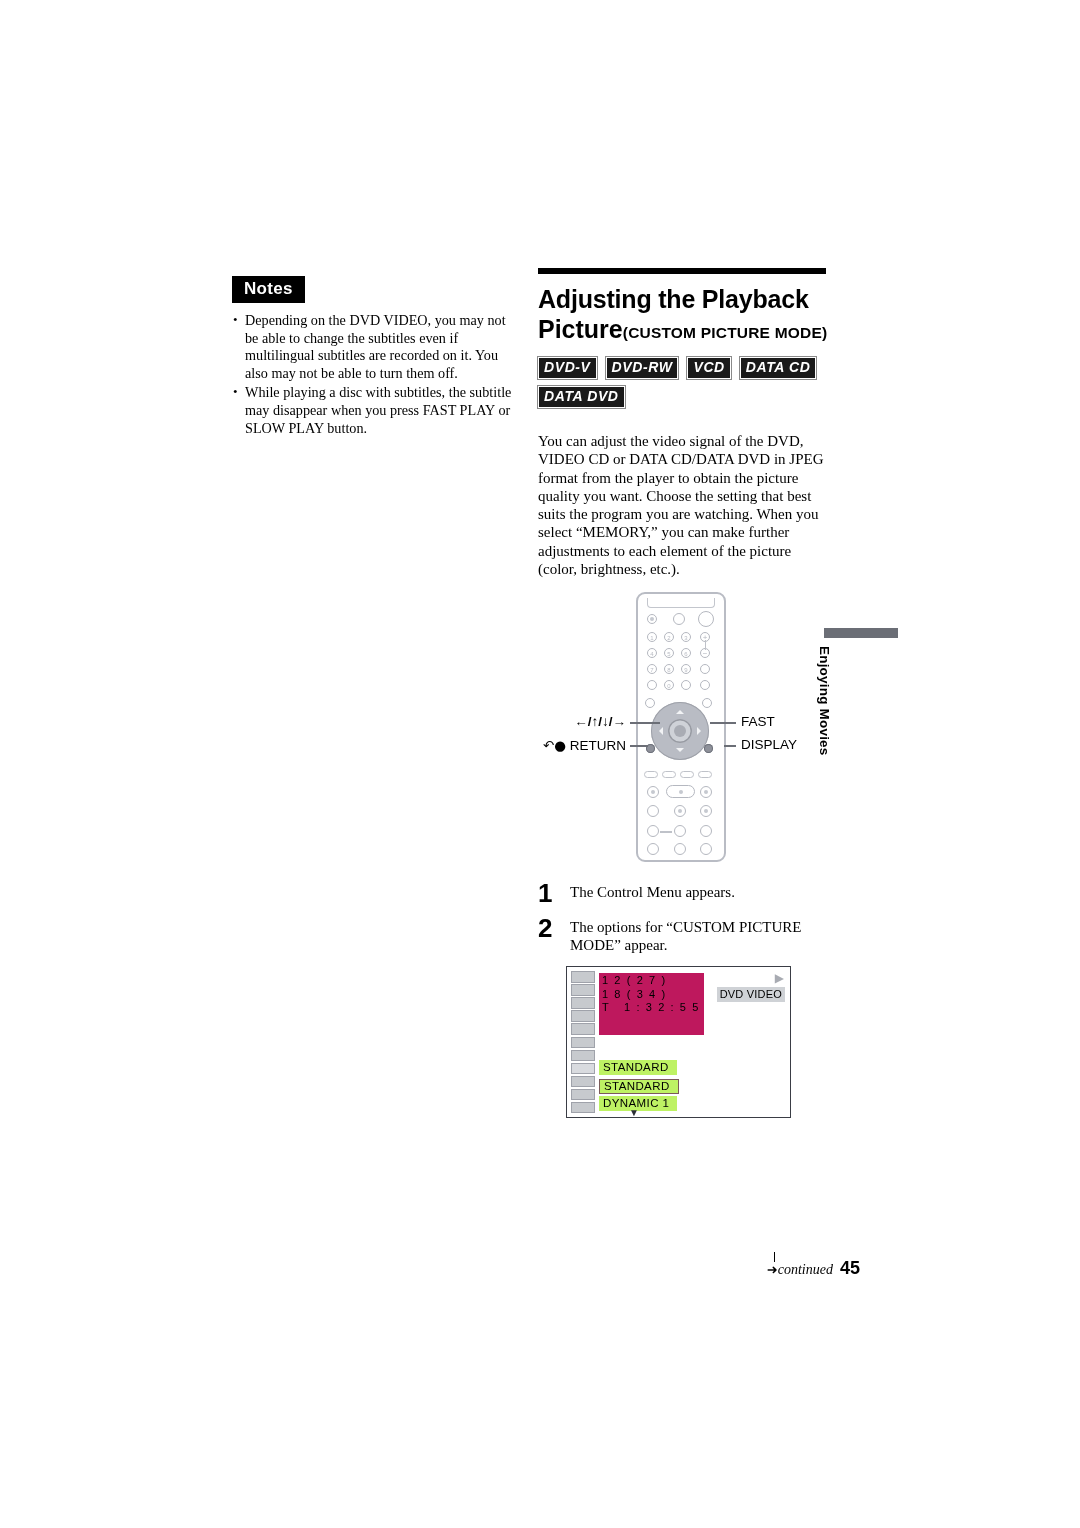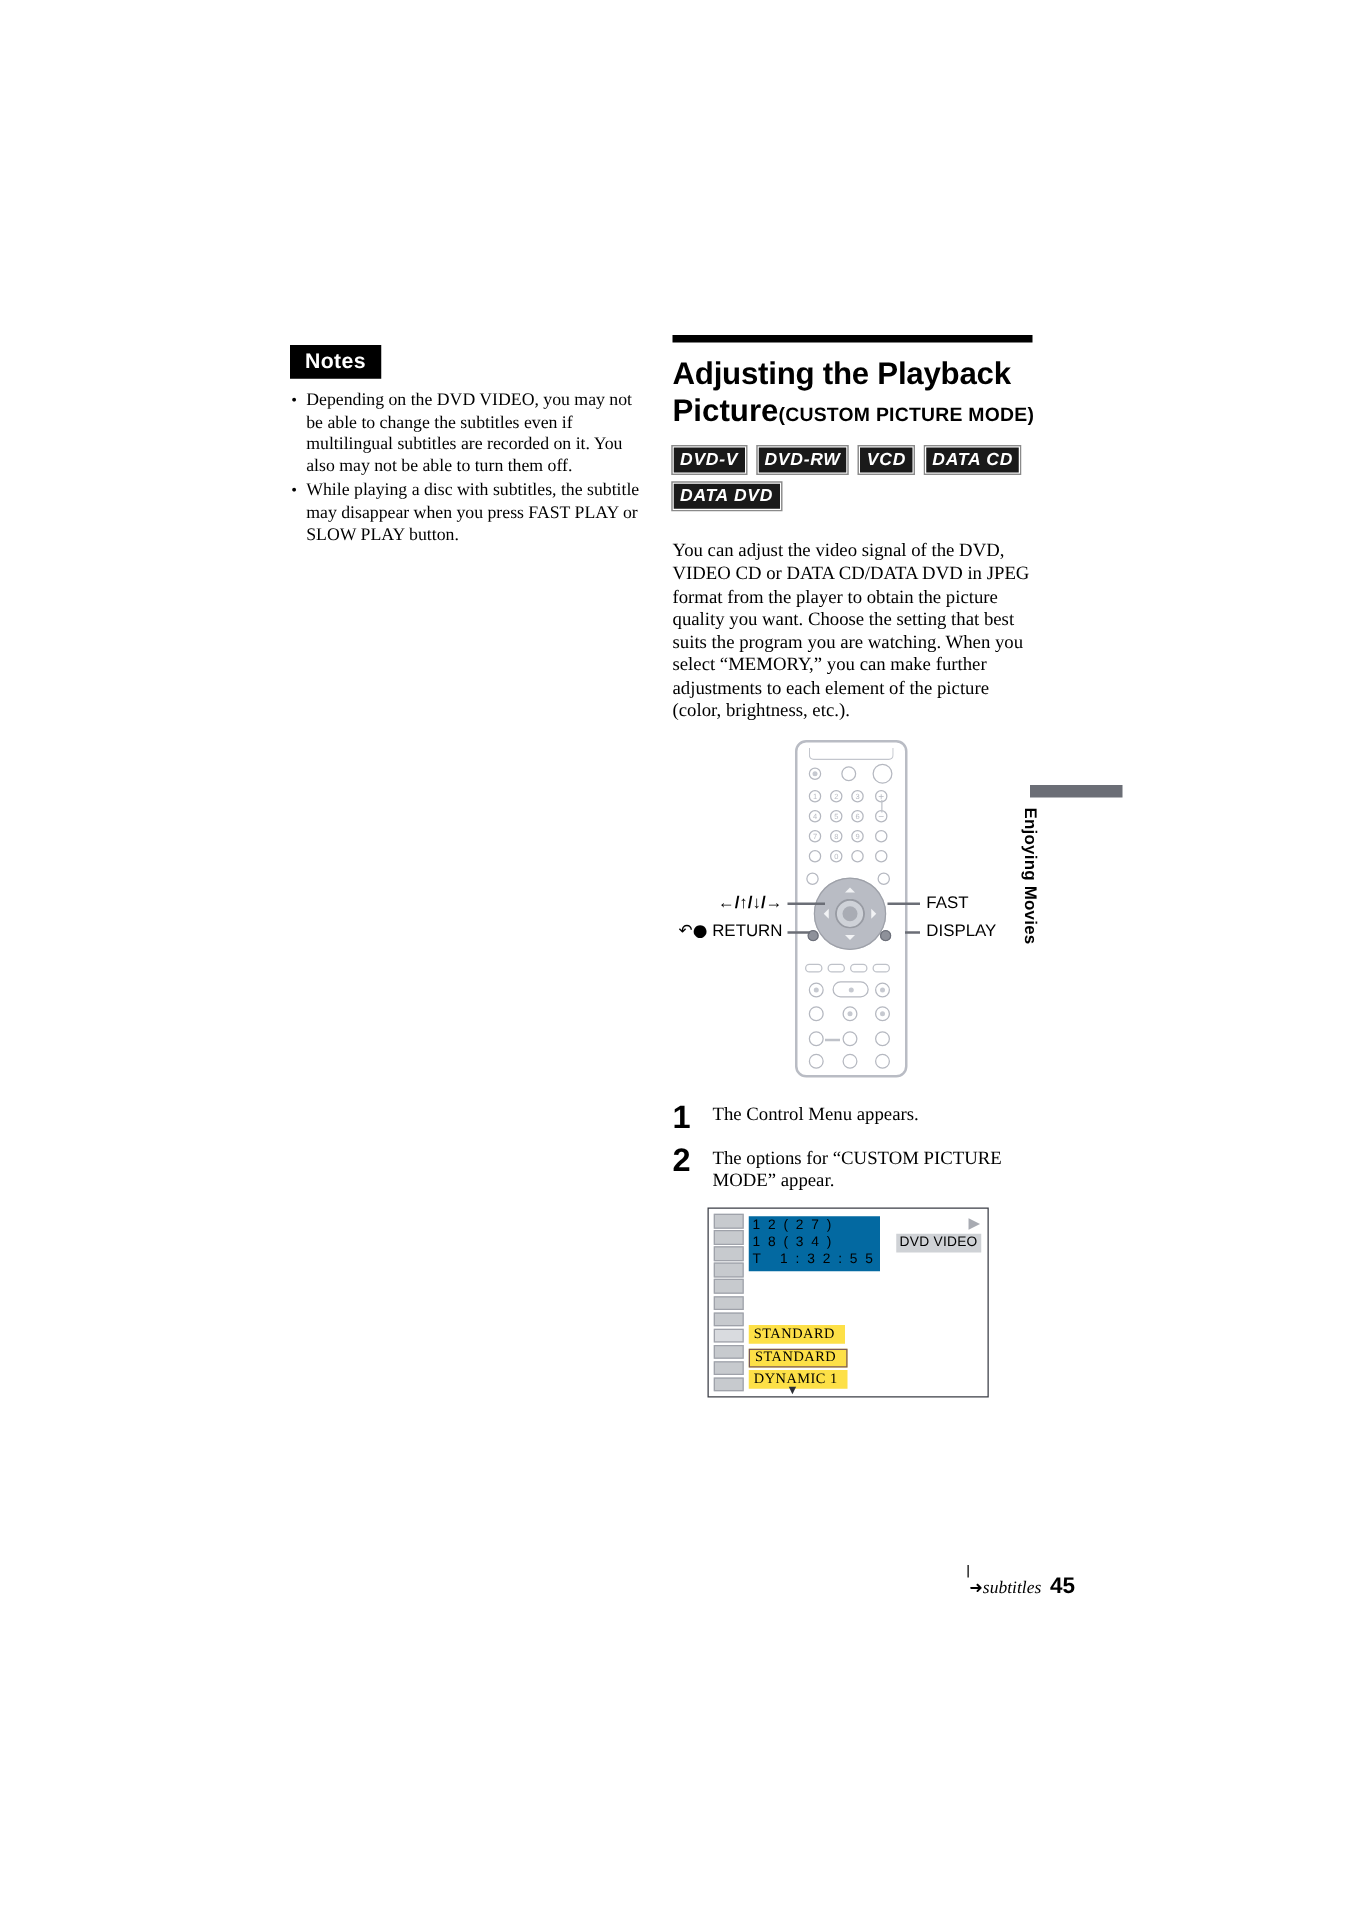--- a/index.html
+++ b/index.html
@@ -356,26 +356,26 @@
     flex: 1;
     background: #c7cace;
     border: 1px solid #9fa2aa;
     box-sizing: border-box;
   }
   .osd-cell.hi { background: #d9dbdf; }
   .osd-info {
     position: absolute;
     left: 32px;
     top: 6px;
-    background: #0369a1;
+    background: #be185d;
     font-family: "Liberation Sans", sans-serif;
     font-size: 11px;
     line-height: 13.5px;
     letter-spacing: 1.6px;
-    padding: 1px 4px 2px 3px;
+    padding: 1px 4px 20px 3px;
     white-space: pre;
   }
   .osd-disc {
     position: absolute;
     right: 5px;
     top: 6px;
     text-align: right;
   }
   .osd-play {
     font-size: 12px;
@@ -387,22 +387,22 @@
     background: #cfd2d6;
     font-family: "Liberation Sans", sans-serif;
     font-size: 11px;
     padding: 1px 3px 2px 3px;
     display: inline-block;
     letter-spacing: .2px;
   }
   .osd-opt {
     position: absolute;
     left: 32px;
-    background: #fde047;
-    font-family: Liberation Serif, serif;
+    background: #bef264;
+    font-family: Liberation Sans, sans-serif;
     font-size: 11.5px;
     letter-spacing: .4px;
     padding: 1px 8px 2px 4px;
     white-space: nowrap;
   }
   .osd-opt.current  { top: 93px; }
   .osd-opt.sel      { top: 112px; border: 1px solid #7a5a5a; padding: 0 8px 1px 4px; }
   .osd-opt.next     { top: 129px; text-align: center; }
   .osd-caret {
     position: absolute;
@@ -640,14 +640,14 @@
 
 </div>
 
 <div id="side-tab">
   <div class="tab-bar"></div>
   <div class="tab-text">Enjoying Movies</div>
 </div>
 
 <div id="footer">
   <div class="footer-tick"></div>
-  <span class="footer-arrow">➜</span><span class="footer-continued">subtitles</span><span class="footer-page">45</span>
+  <span class="footer-arrow">➜</span><span class="footer-continued">continued</span><span class="footer-page">45</span>
 </div>
 
 </body></html>

